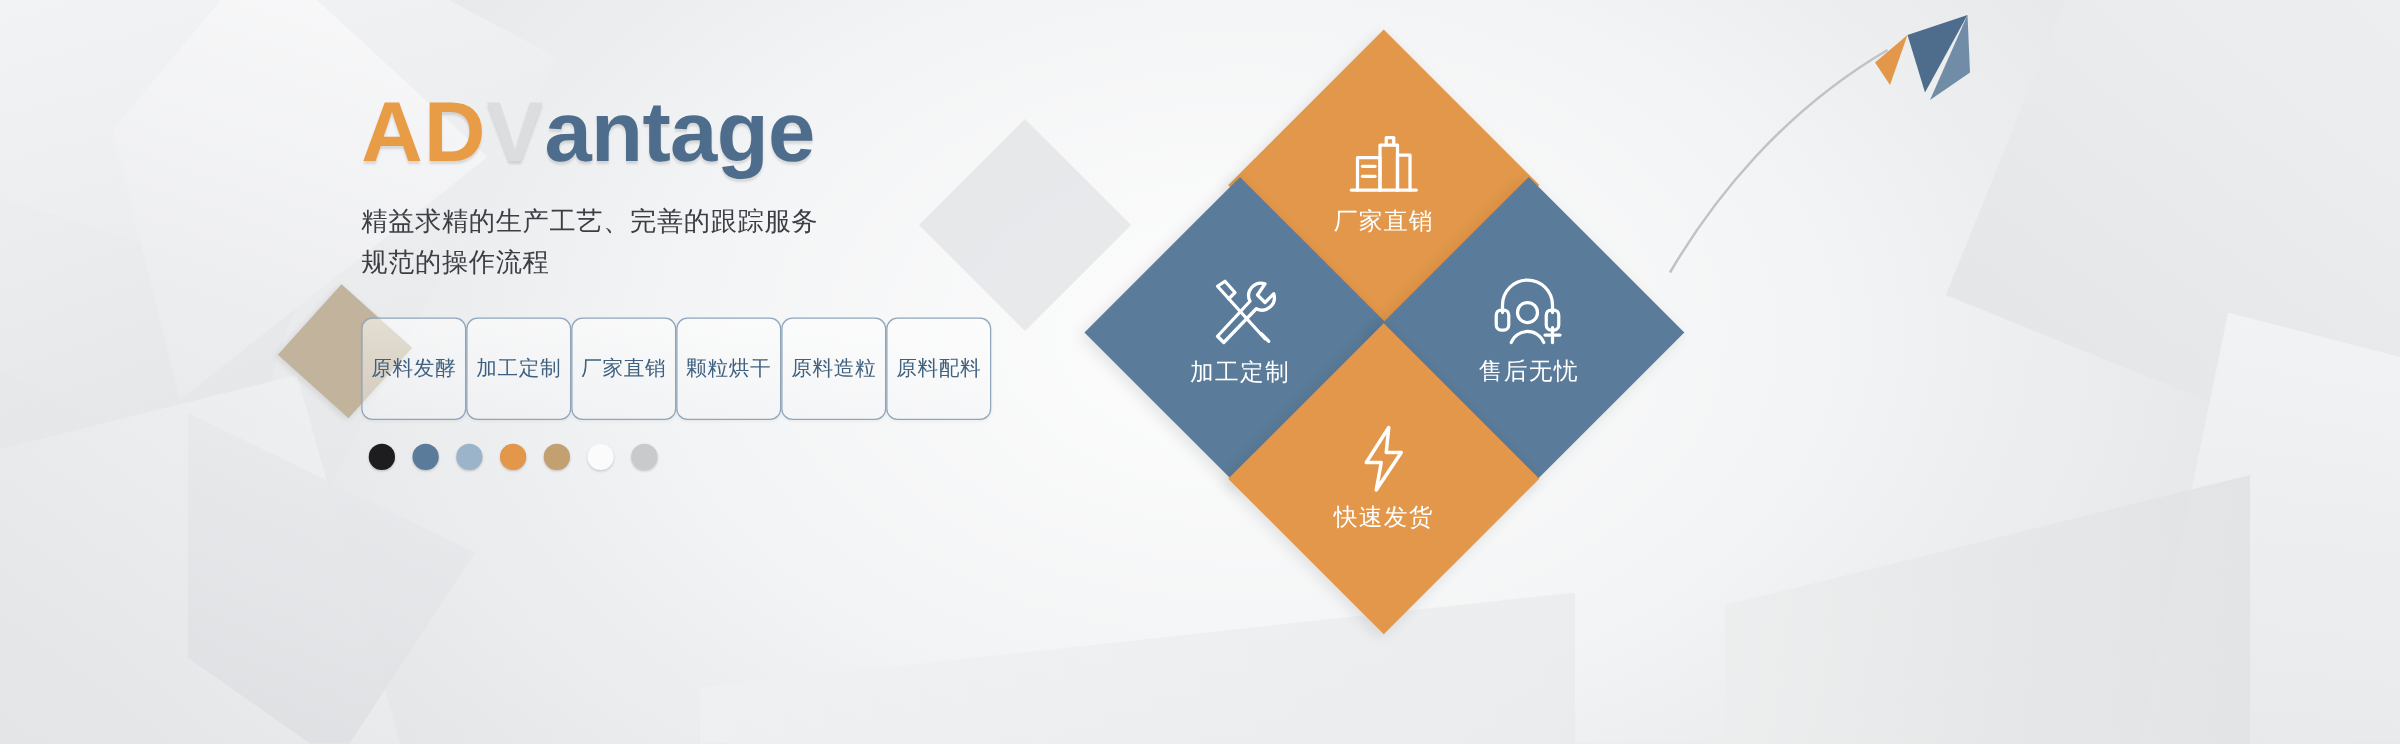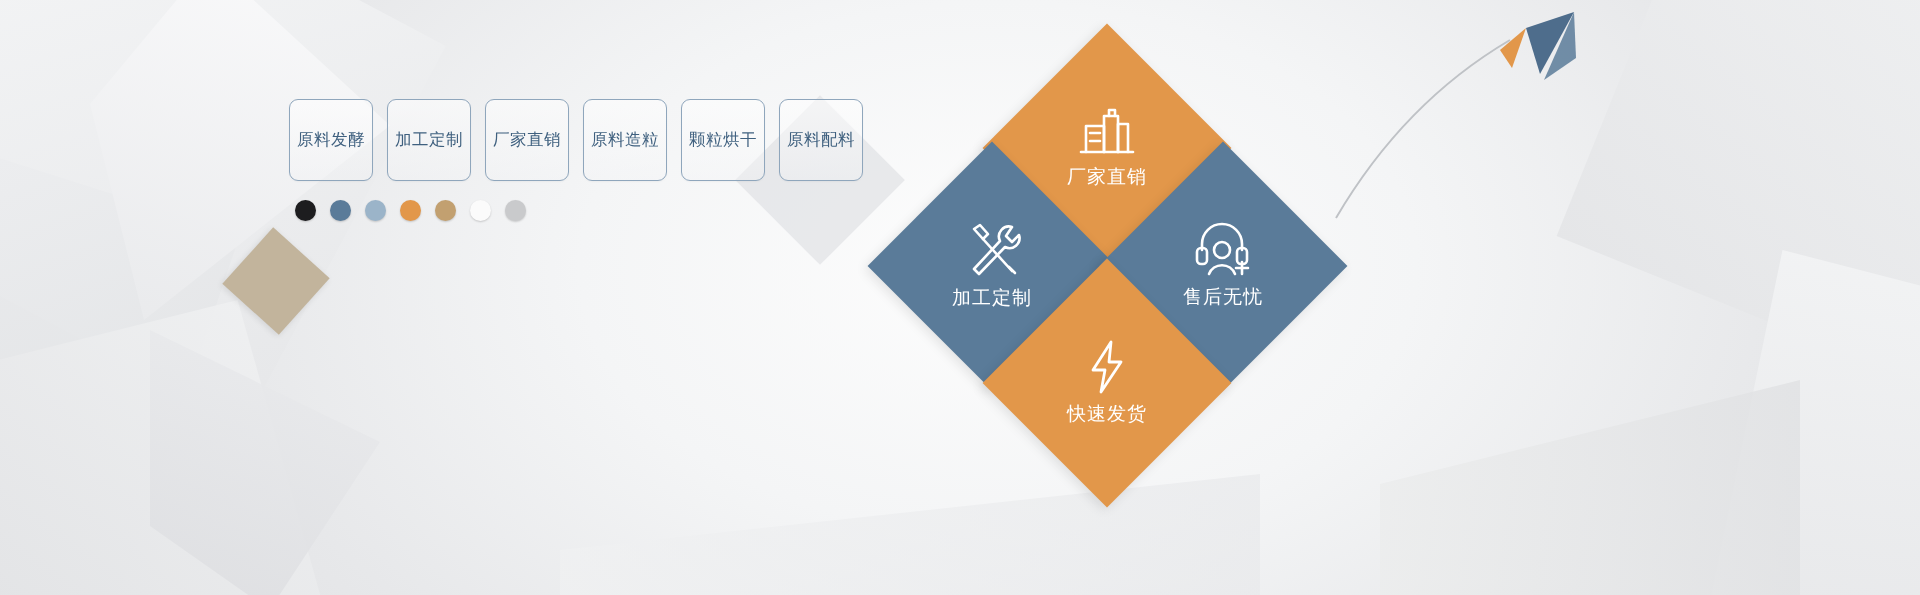--- a/index.html
+++ b/index.html
@@ -74,21 +74,21 @@
   }
   .hl-ad{ color:#e99c46; }
   .hl-v { color:#dcdddf; }
   .hl-rest{ color:#4e6d8c; letter-spacing:-0.5px; }
 
   .sub{
     margin-top:22px; color:#3b3f44; font-size:21px; line-height:1.55;
     letter-spacing:.5px;
   }
 
-  .chips{ margin-top:27px; display:flex; gap:14px; }
+  .chips{ margin-top:27px; display:flex; }
   .chip{
     width:84px; height:82px; border:1px solid #8fa6bc; border-radius:9px;
     background:linear-gradient(180deg,rgba(255,255,255,.55),rgba(243,244,246,.35));
     display:flex; align-items:center; justify-content:center;
     color:#3f607f; font-size:16.5px; letter-spacing:.5px;
     box-shadow:0 1px 2px rgba(0,0,0,.04);
   }
 
   .dots{ margin-top:19px; display:flex; gap:14px; padding-left:6px; }
   .dot{ width:21px; height:21px; border-radius:50%;
@@ -141,37 +141,42 @@
     <svg width="250" height="220" viewBox="0 0 250 220">
       <path d="M6 208 C 40 150, 95 80, 180 30" fill="none" stroke="#bfc2c6" stroke-width="2"></path>
       <path d="M170 40 L196 18 L182 58 Z" fill="#e2974a"></path>
       <path d="M196 18 L244 2 L210 64 Z" fill="#4e6d8c"></path>
       <path d="M244 2 L214 70 L246 48 Z" fill="#5a7b99" opacity="0.85"></path>
     </svg>
   </div>
 
   <div class="left">
 
-
+    <div class="headline"><span class="hl-ad">AD</span><span class="hl-v">V</span><span class="hl-rest">antage</span></div>
+
+    <div class="sub">
+      <div>精益求精的生产工艺、完善的跟踪服务</div>
+      <div>规范的操作流程</div>
+    </div>
 
     <div class="chips">
       <div class="chip">
           <span>原料发酵</span>
         </div>
       <div class="chip">
           <span>加工定制</span>
         </div>
       <div class="chip">
           <span>厂家直销</span>
         </div>
       <div class="chip">
+          <span>颗粒烘干</span>
+        </div>
+      <div class="chip">
           <span>原料造粒</span>
-        </div>
-      <div class="chip">
-          <span>颗粒烘干</span>
         </div>
       <div class="chip">
           <span>原料配料</span>
         </div>
     </div>
 
     <div class="dots">
       <div class="dot" style="background:#1d1d1f"></div>
       <div class="dot" style="background:#5a7b99"></div>
       <div class="dot" style="background:#9bb4c9"></div>

